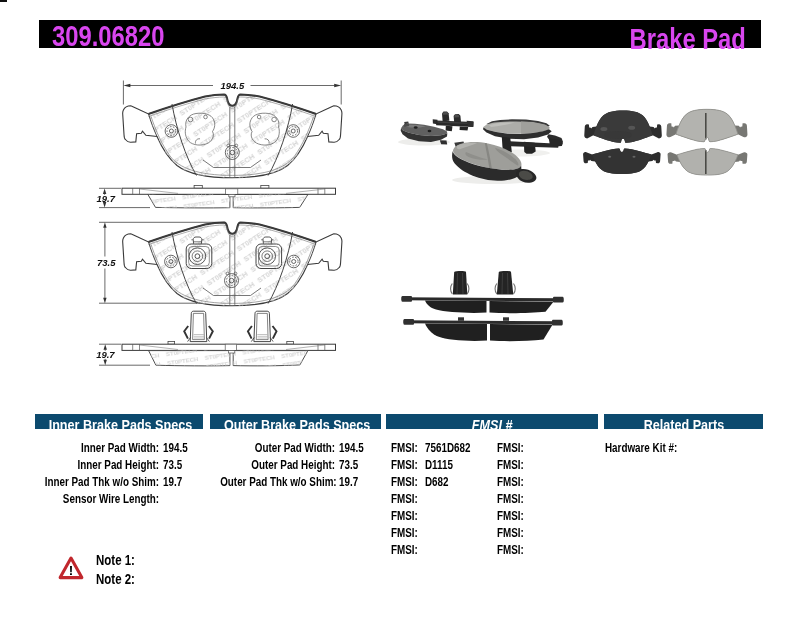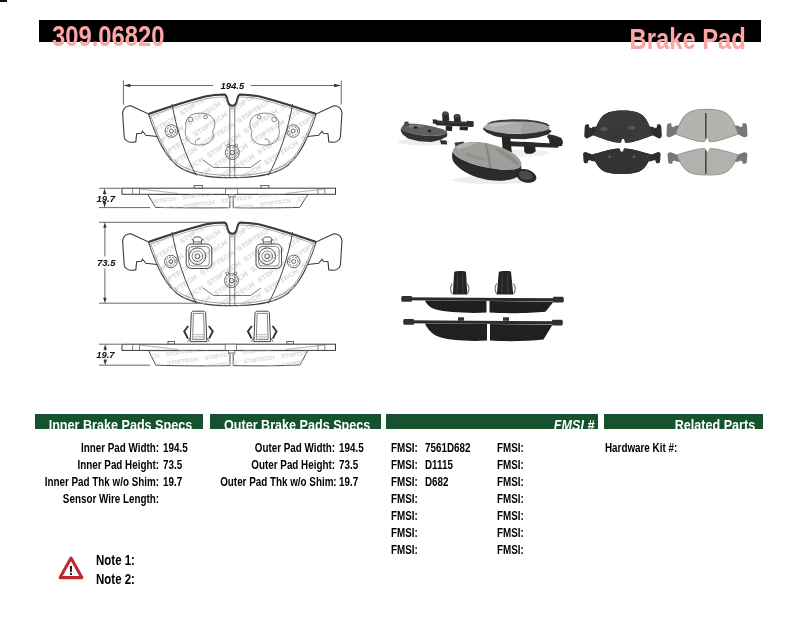--- a/index.html
+++ b/index.html
@@ -1,22 +1,22 @@
 <!DOCTYPE html>
 <html><head>
 <meta charset="utf-8">
 <style>
 html,body{margin:0;padding:0;background:#fff;width:800px;height:619px;overflow:hidden;}
 body{font-family:"Liberation Sans", sans-serif;position:relative;}
 .abs{position:absolute;}
-#hdr{left:39px;top:20px;width:722px;height:22px;background:#000;color:#fca5a5;}
+#hdr{left:39px;top:20px;width:722px;height:28px;background:#000;color:#d946ef;}
 #hdr .l{position:absolute;left:13px;top:-0.3px;font-size:29px;font-weight:bold;transform:scaleX(0.82);transform-origin:left top;}
 #hdr .r{position:absolute;right:15.5px;top:3.2px;font-size:29px;font-weight:bold;transform:scaleX(0.82);transform-origin:right top;}
 #corner{left:0;top:0;width:7px;height:2px;background:#111;}
-.hbar{background:#14532d;color:#fff;font-weight:bold;font-size:15px;text-align:right;height:15px;line-height:21px;top:414px;}
+.hbar{background:#0c4a6e;color:#fff;font-weight:bold;font-size:15px;text-align:center;height:15px;line-height:21px;top:414px;}
 .hbar span{display:inline-block;transform:scaleX(0.84);transform-origin:center;white-space:nowrap;}
 .spec{font-size:12px;font-weight:bold;color:#000;line-height:17px;white-space:nowrap;transform:scaleX(0.82);transform-origin:left top;}
 .ra{text-align:right;transform-origin:right top;}
 #notes{left:95.8px;top:550.5px;font-size:14px;font-weight:bold;line-height:19.5px;transform:scaleX(0.82);transform-origin:left top;}
 </style>
 </head>
 <body>
 <div class="abs" id="corner"></div>
 <div class="abs" id="hdr">
     <span class="l">309.06820</span>

